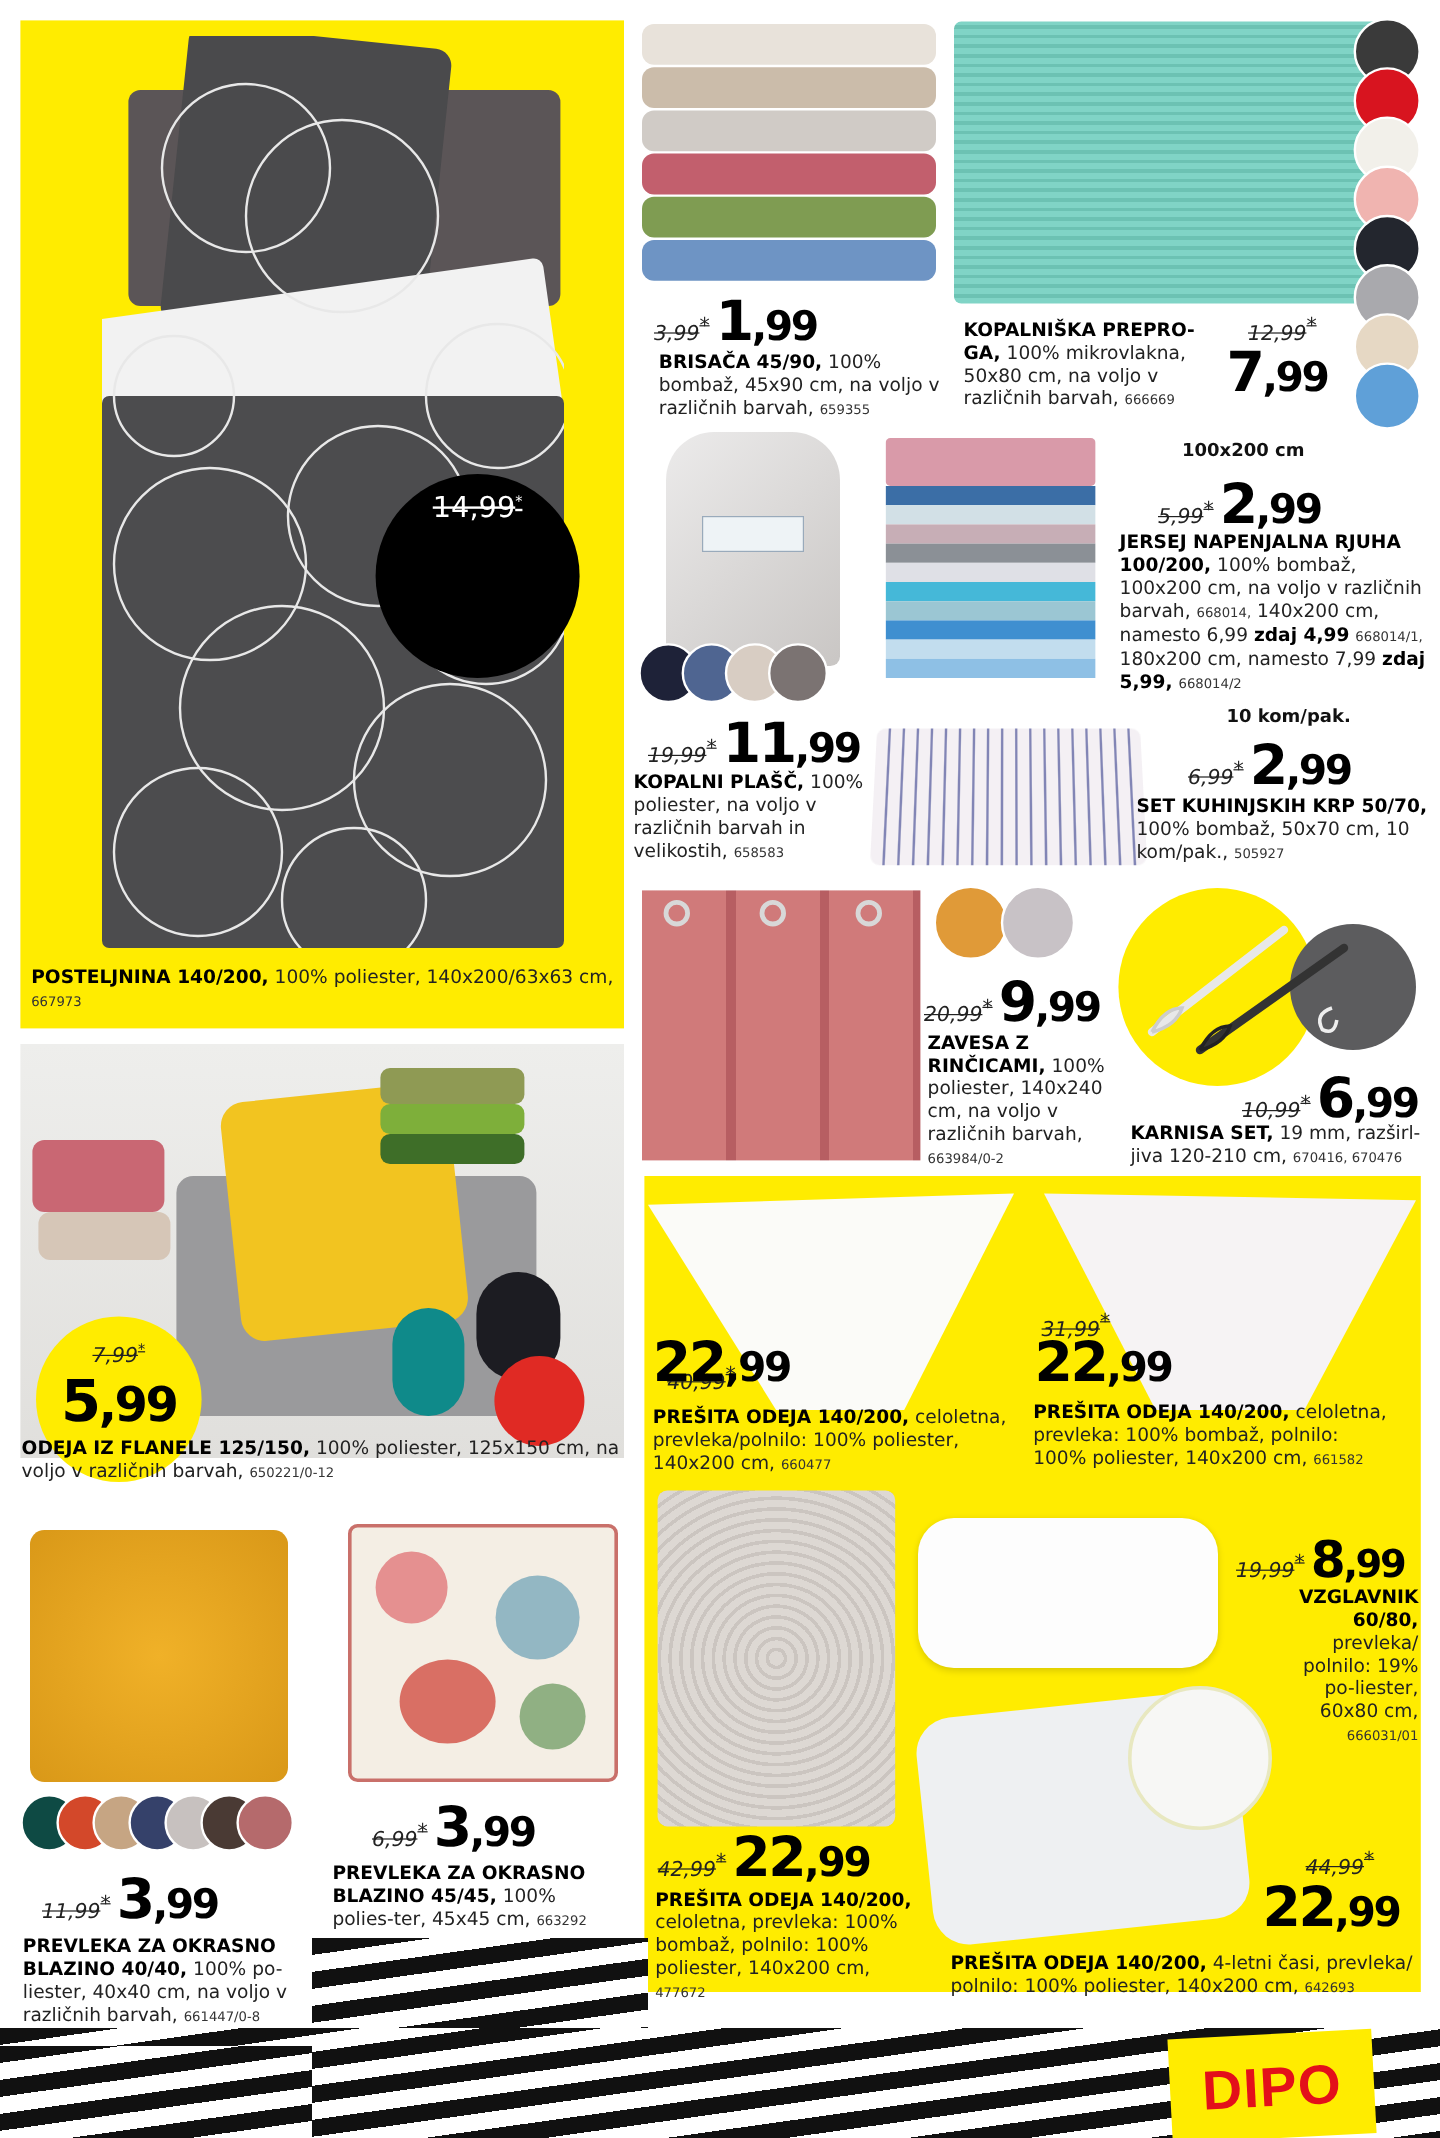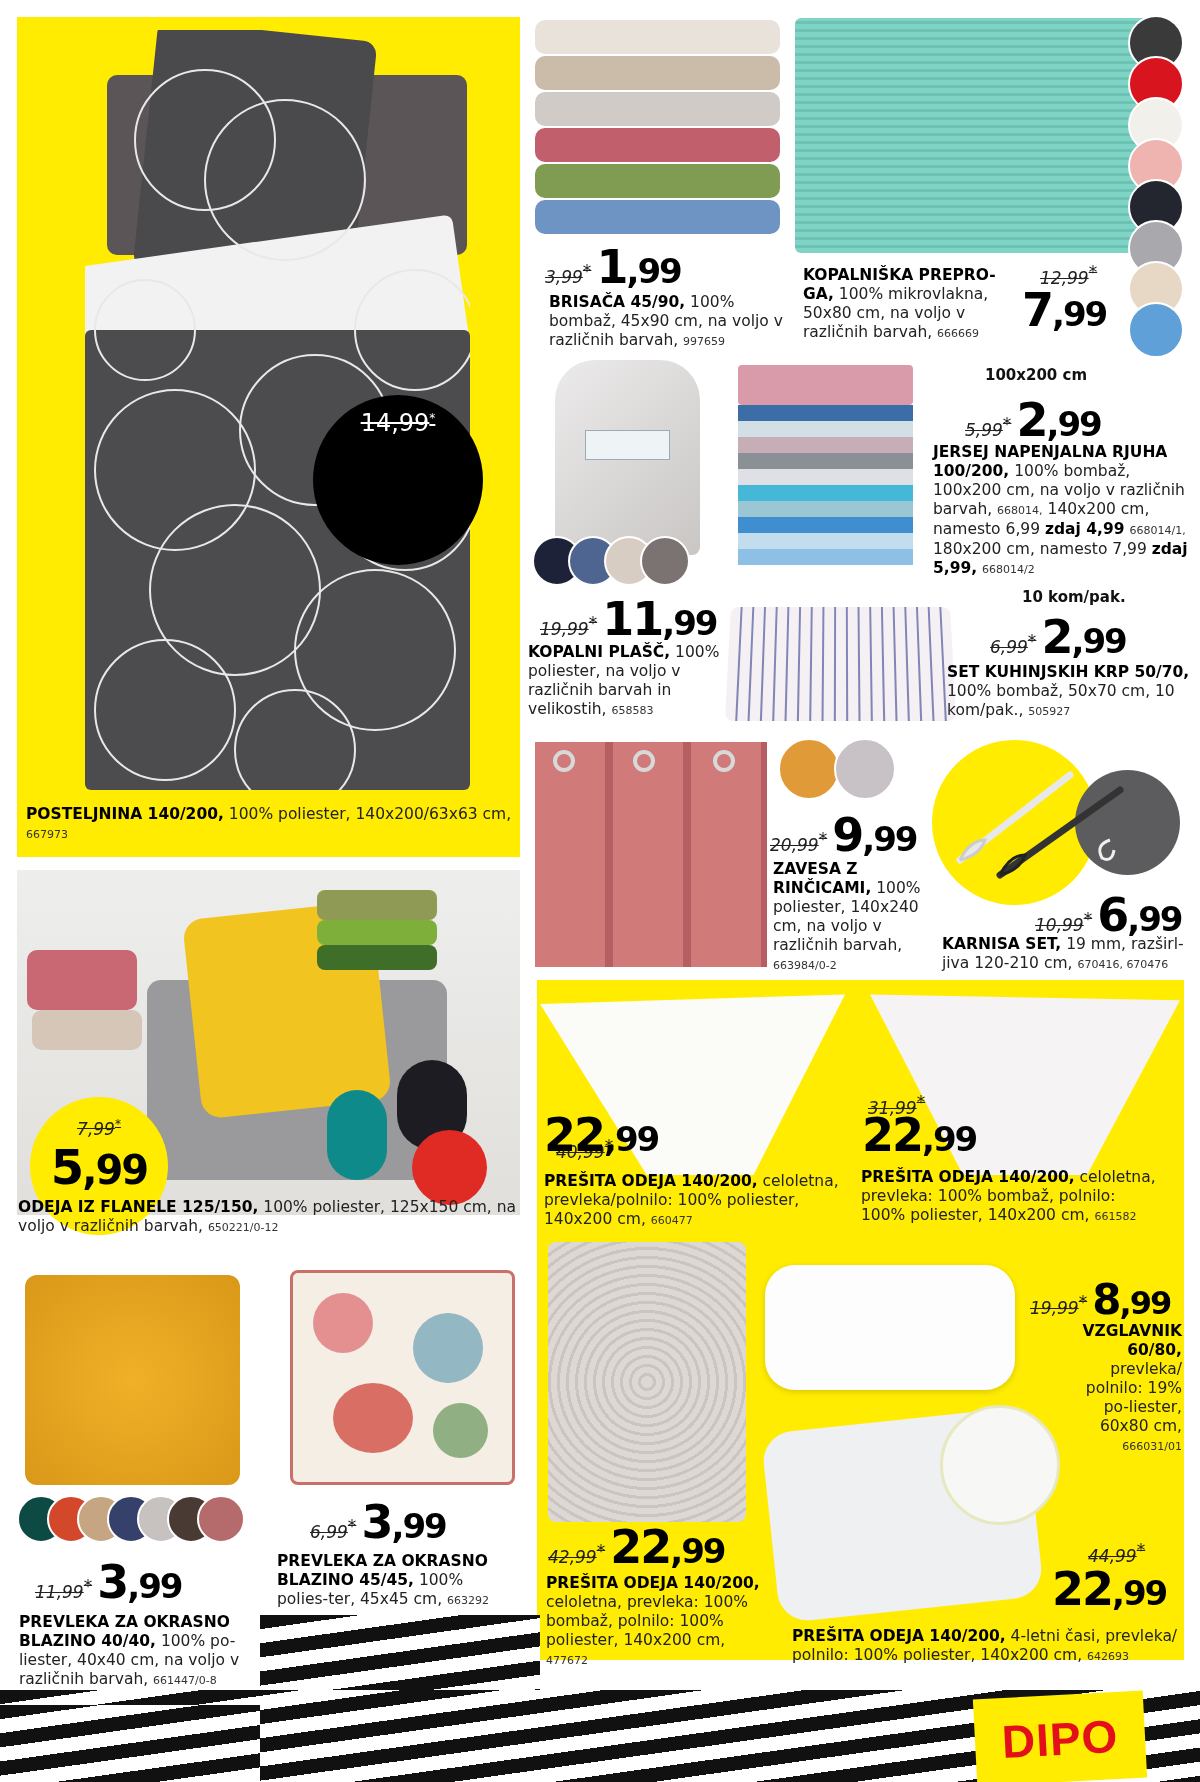--- a/index.html
+++ b/index.html
@@ -56,21 +56,21 @@
   <div style="height:34px;background:#d0cbc6;margin-bottom:2px;border-radius:10px;"></div>
   <div style="height:34px;background:#c25f6d;margin-bottom:2px;border-radius:10px;"></div>
   <div style="height:34px;background:#7f9c52;margin-bottom:2px;border-radius:10px;"></div>
   <div style="height:34px;background:#6e94c4;border-radius:10px;"></div>
 </div>
 <div class="abs" style="left:545px;top:240px;">
   <span class="old">3,99</span><sup class="old">*</sup>
   <span class="price"><span class="int">1</span><span class="dec">,99</span></span>
 </div>
 <div class="abs desc" style="left:549px;top:293px;width:240px;">
-  <b>BRISAČA 45/90,</b> <span>100% bombaž, 45x90 cm, na voljo v različnih barvah,</span> <span class="sku">997659</span>
+  <b>BRISAČA 45/90,</b> <span>100% bombaž, 45x90 cm, na voljo v različnih barvah,</span> <span class="sku">659355</span>
 </div>
 
 <div class="img" style="left:795px;top:18px;width:355px;height:235px;background:repeating-linear-gradient(0deg,#80d4c6 0 5px,#6cc2b3 5px 8px);border-radius:6px;"></div>
 <div class="abs" style="left:1128px;top:15px;width:60px;height:330px;">
   <div class="swatch" style="left:0;top:0;width:56px;height:56px;background:#3a3a3a;"></div>
   <div class="swatch" style="left:0;top:41px;width:56px;height:56px;background:#d8141f;"></div>
   <div class="swatch" style="left:0;top:82px;width:56px;height:56px;background:#f2f0ea;"></div>
   <div class="swatch" style="left:0;top:123px;width:56px;height:56px;background:#f0b4b0;"></div>
   <div class="swatch" style="left:0;top:164px;width:56px;height:56px;background:#23262e;"></div>
   <div class="swatch" style="left:0;top:205px;width:56px;height:56px;background:#a9a9ad;"></div>

